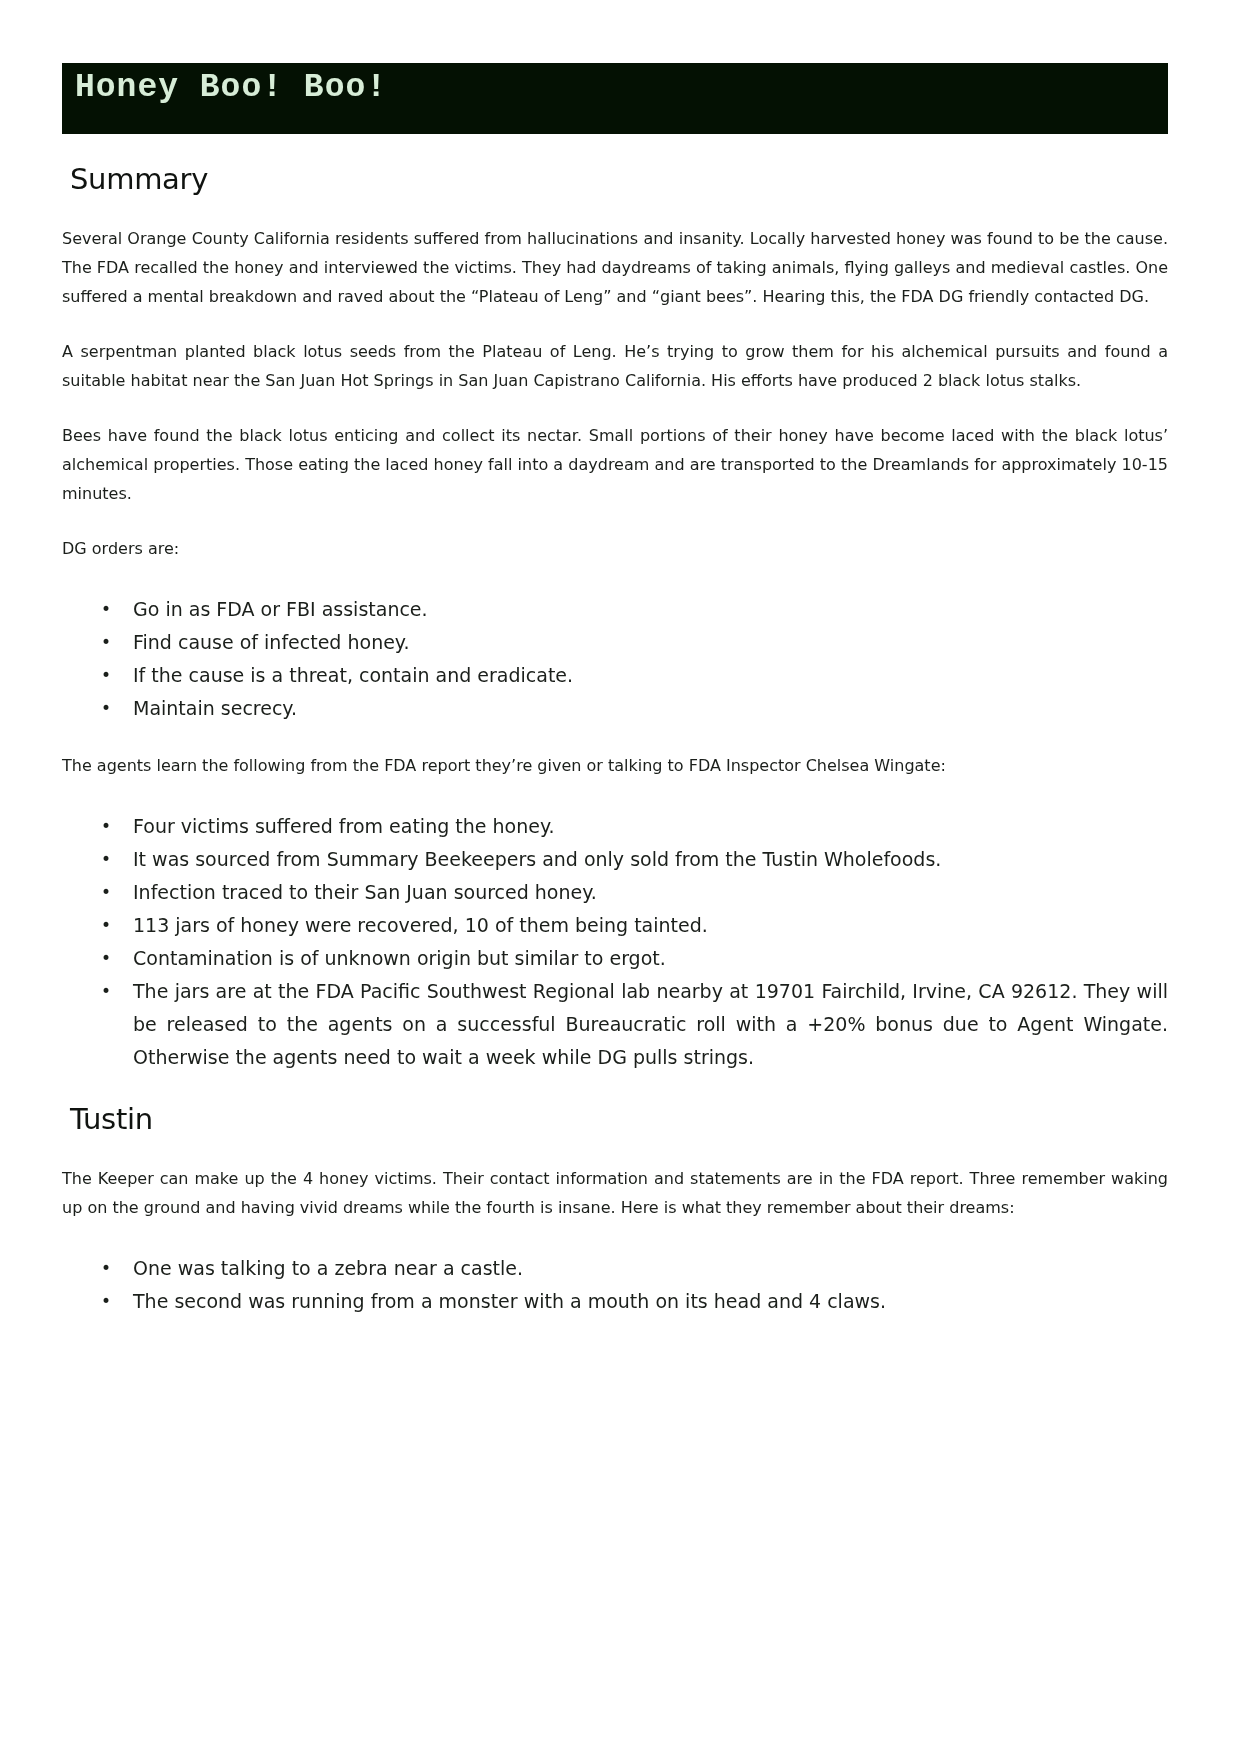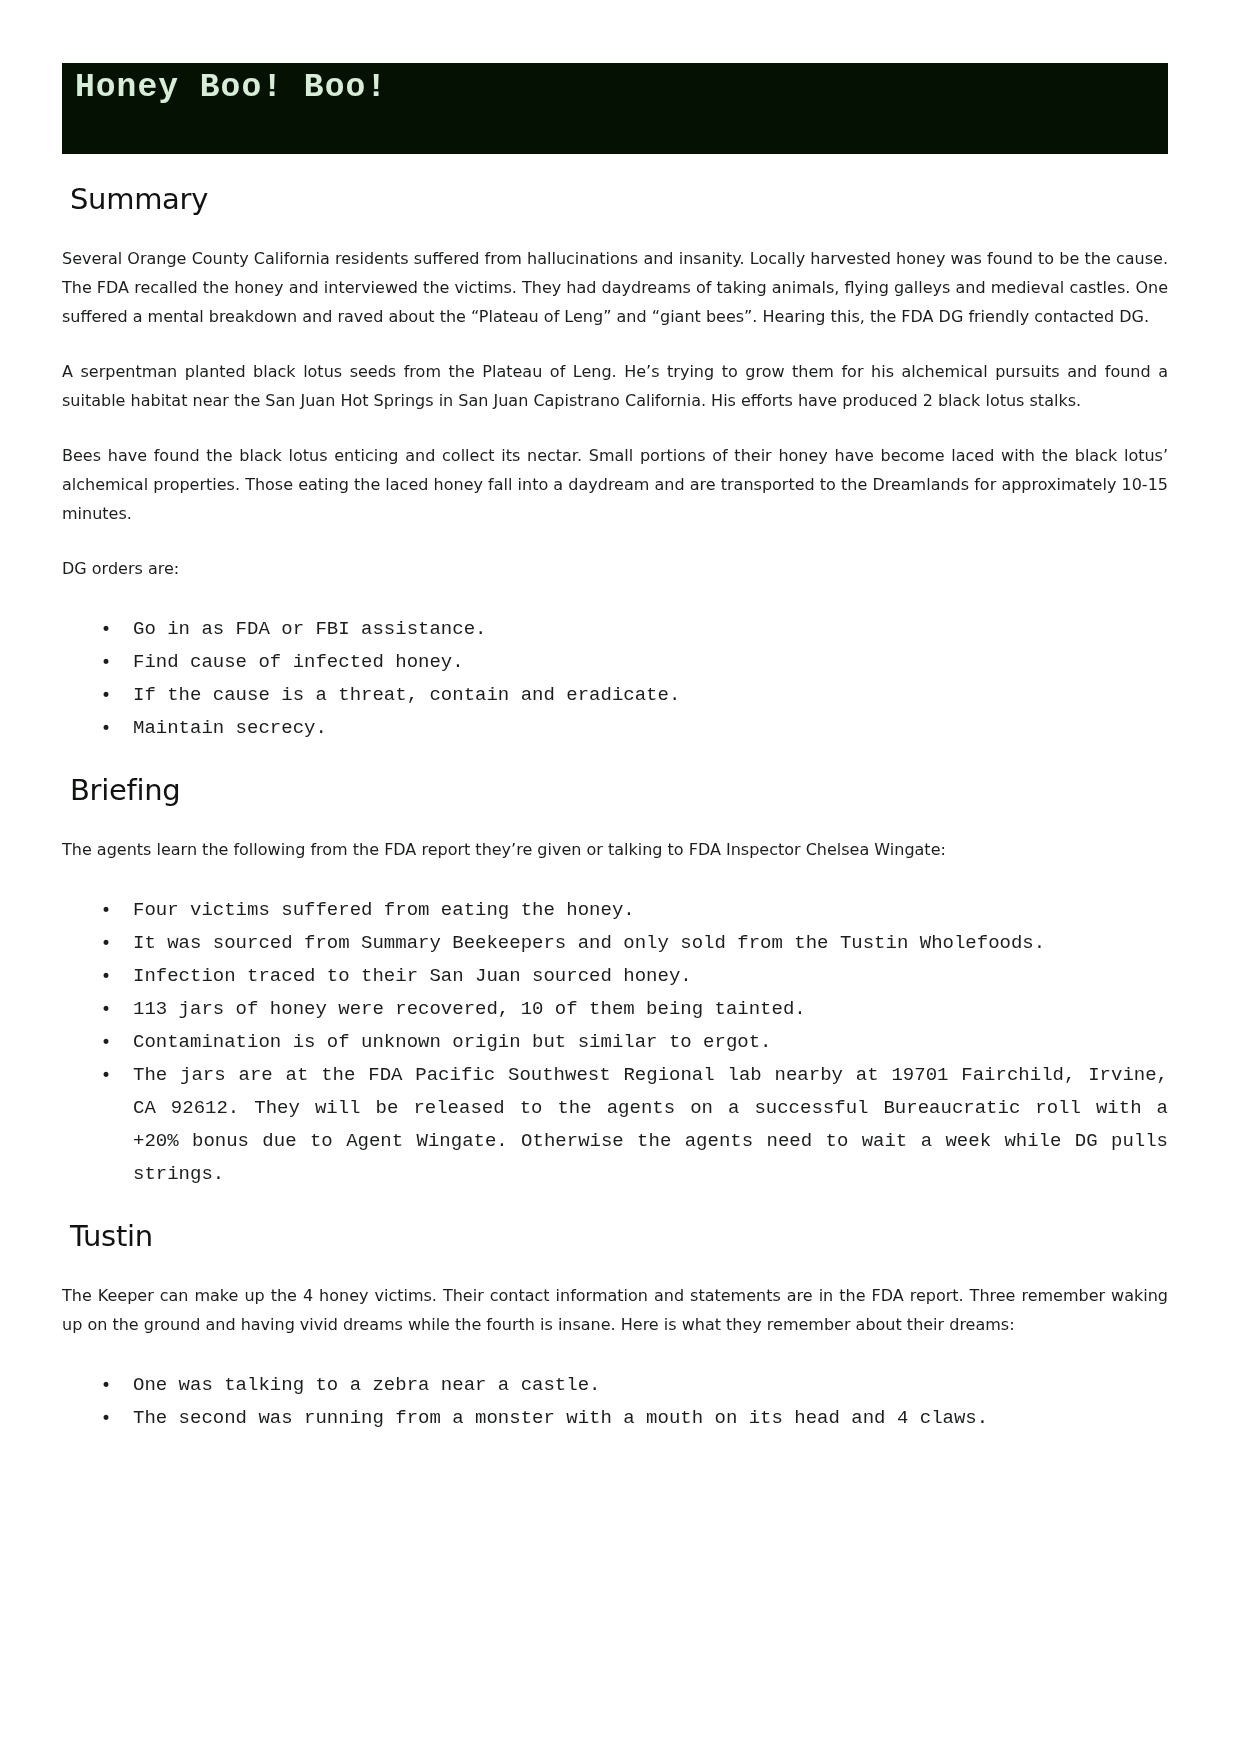--- a/index.html
+++ b/index.html
@@ -16,21 +16,21 @@
   }
   .page {
     box-sizing: border-box;
     width: 1241px;
     height: 1754px;
     padding: 63px 73px 40px 62px;
   }
   .banner {
     box-sizing: border-box;
     width: 100%;
-    height: 91px;
+    height: 71px;
     background: #041103;
     padding: 5px 0 16px 13px;
   }
   .banner h1 {
     margin: 0;
     font-family: "Liberation Mono", monospace;
     font-weight: bold;
     font-size: 33px;
     line-height: 40px;
     letter-spacing: 1px;
@@ -67,21 +67,20 @@
     position: absolute;
     left: 0;
     top: 0;
     font-size: 17px;
     line-height: 33px;
     color: #1b1f1b;
   }
   ul.doc-list li .li-text {
     display: block;
     text-align: justify;
-    font-family: Liberation Mono, monospace;
   }
 </style>
 </head>
 <body>
 
 <div class="page">
 
   <header class="banner">
     <h1>Honey Boo! Boo!</h1>
   </header>
@@ -104,21 +103,20 @@
     <li>
       <span class="bullet">•</span>
       <span class="li-text">If the cause is a threat, contain and eradicate.</span>
     </li>
     <li>
       <span class="bullet">•</span>
       <span class="li-text">Maintain secrecy.</span>
     </li>
   </ul>
 
-  <h2>Briefing</h2>
 
   <p>The agents learn the following from the FDA report they’re given or talking to FDA Inspector Chelsea Wingate:</p>
 
   <ul class="doc-list">
     <li>
       <span class="bullet">•</span>
       <span class="li-text">Four victims suffered from eating the honey.</span>
     </li>
     <li>
       <span class="bullet">•</span>

